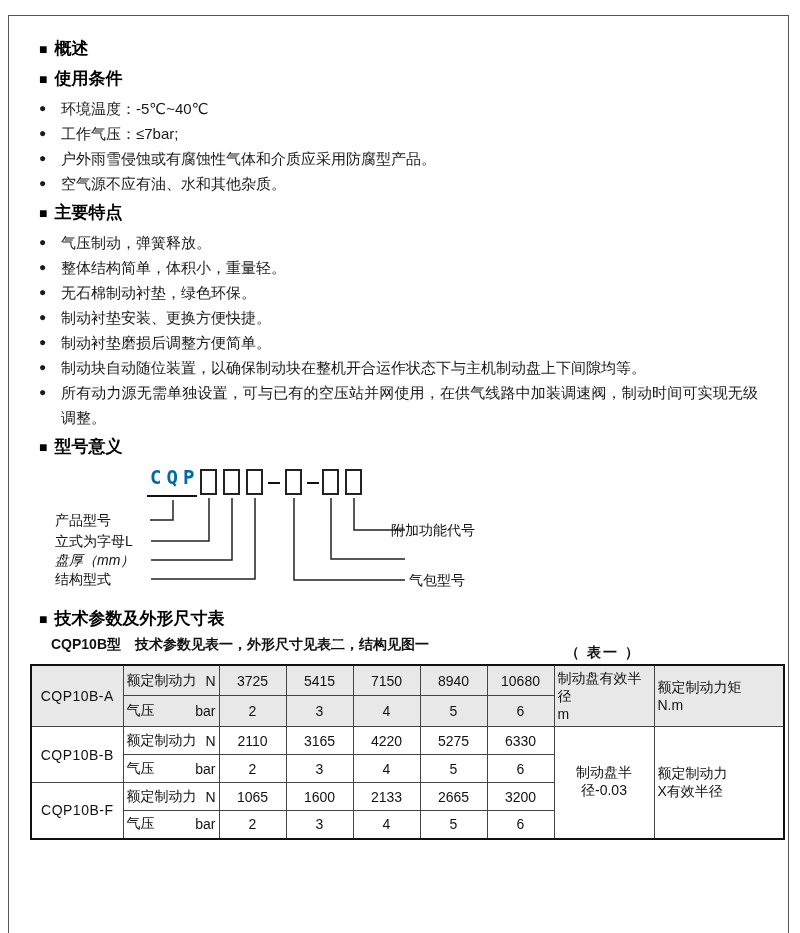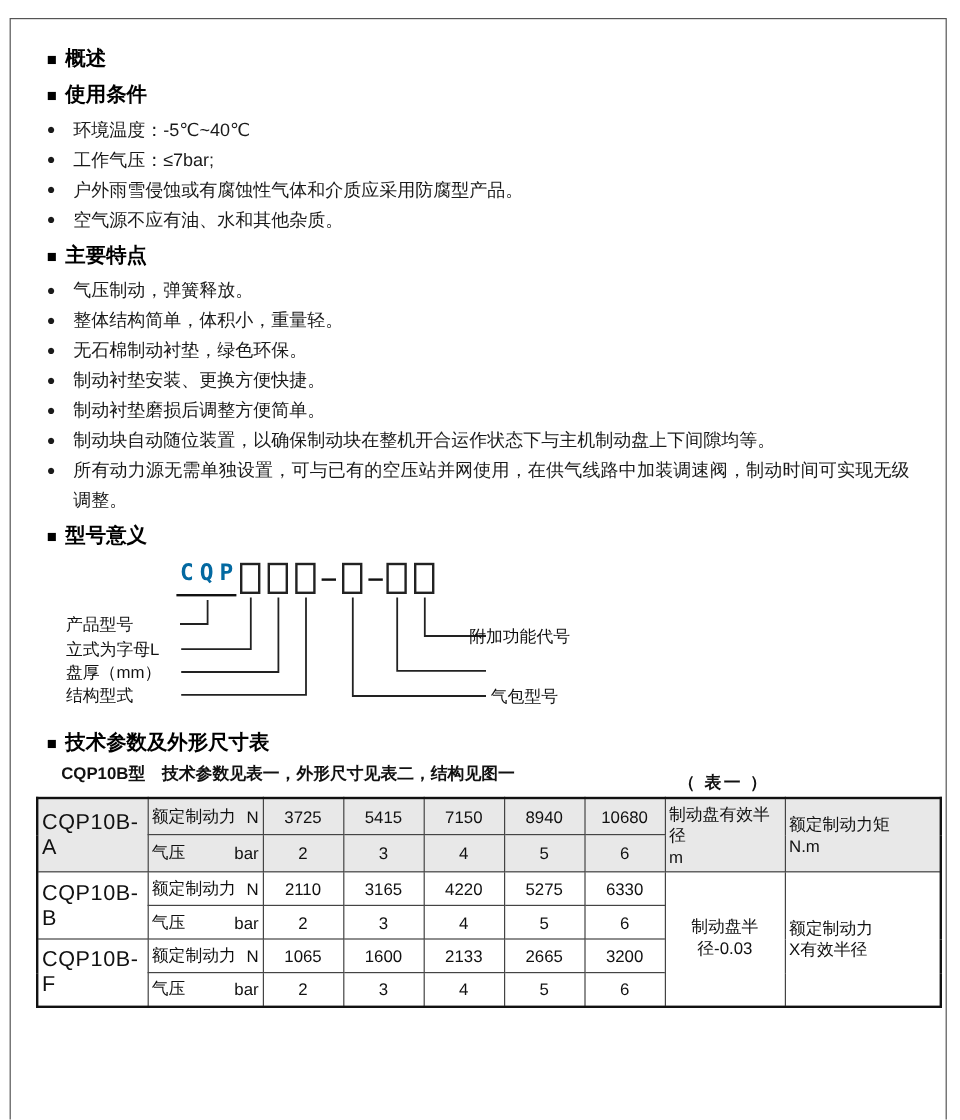--- a/index.html
+++ b/index.html
@@ -42,21 +42,21 @@
   .caption-row .cap{padding-left:12px;line-height:20px;}
   .caption-row .tag{margin-left:auto;margin-right:117px;line-height:20px;transform:translateY(8px);letter-spacing:2px;}
   
   table.spec{
     border-collapse:collapse;margin:10px 0 0 -9px;table-layout:fixed;width:753px;
     font-size:14px;color:#111;
   }
   table.spec td{border:1px solid #444;padding:3px;height:28px;box-sizing:border-box;}
   table.spec{border:2px solid #111;}
   td.c{text-align:center;}
-  td.model{font-size:18px;letter-spacing:0.5px;}
+  td.model{text-align:center;font-size:14px;letter-spacing:0.5px;}
   td.param{padding:0 8px;}
   td.param .pwrap{display:flex;justify-content:space-between;align-items:center;height:100%;}
   td.gray{background:#e8e8e8;}
   td.dbl{border-left:3px double #444;}
   td.two{white-space:pre-line;text-align:left;line-height:18px;}
 </style>
 </head>
 <body>
 
 <div class="frame">
@@ -146,21 +146,21 @@
       <div class="mbox" style="left:184px;"></div>
       <div class="mbox" style="left:207px;"></div>
       <div class="dash" style="left:229px;width:12px;"></div>
       <div class="mbox" style="left:246px;"></div>
       <div class="dash" style="left:268px;width:12px;"></div>
       <div class="mbox" style="left:283px;"></div>
       <div class="mbox" style="left:306px;"></div>
 
       <span class="dlab" style="left:16px;top:49px;">产品型号</span>
       <span class="dlab" style="left:16px;top:70px;">立式为字母L</span>
-      <span class="dlab" style="left:16px;top:89px;">盘厚（mm）</span>
+      <span class="dlab" style="left:16px;top:89px;font-style:italic;">盘厚（mm）</span>
       <span class="dlab" style="left:16px;top:108px;">结构型式</span>
       <span class="dlab" style="left:352px;top:59px;">附加功能代号</span>
       <span class="dlab" style="left:370px;top:109px;">气包型号</span>
     </div>
 
     <div class="h" style="margin-top:10px;">
       <span class="sq">■</span>
       <span>技术参数及外形尺寸表</span>
     </div>
     <div class="caption-row">

